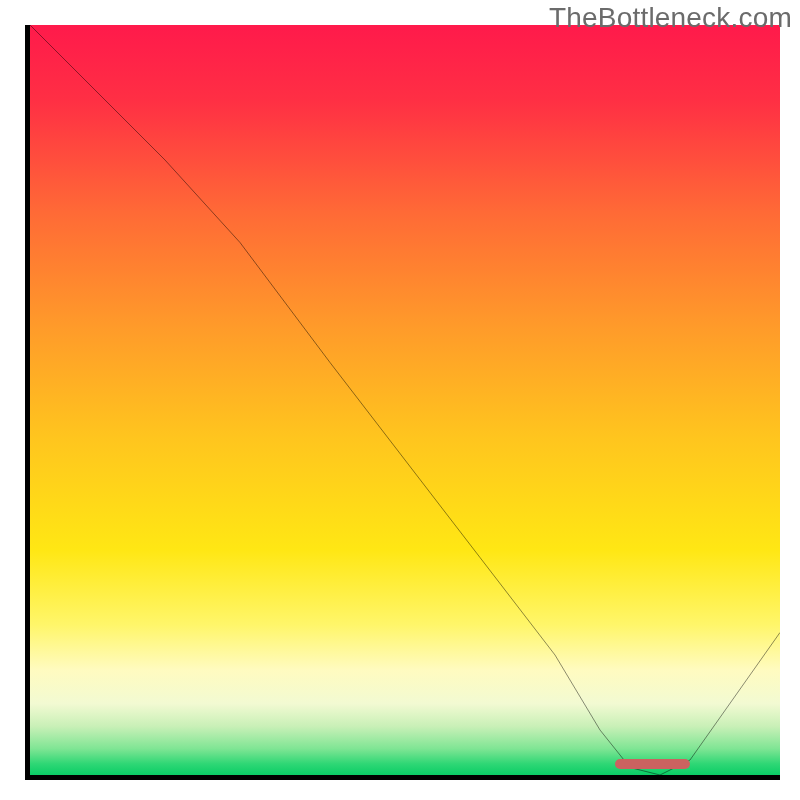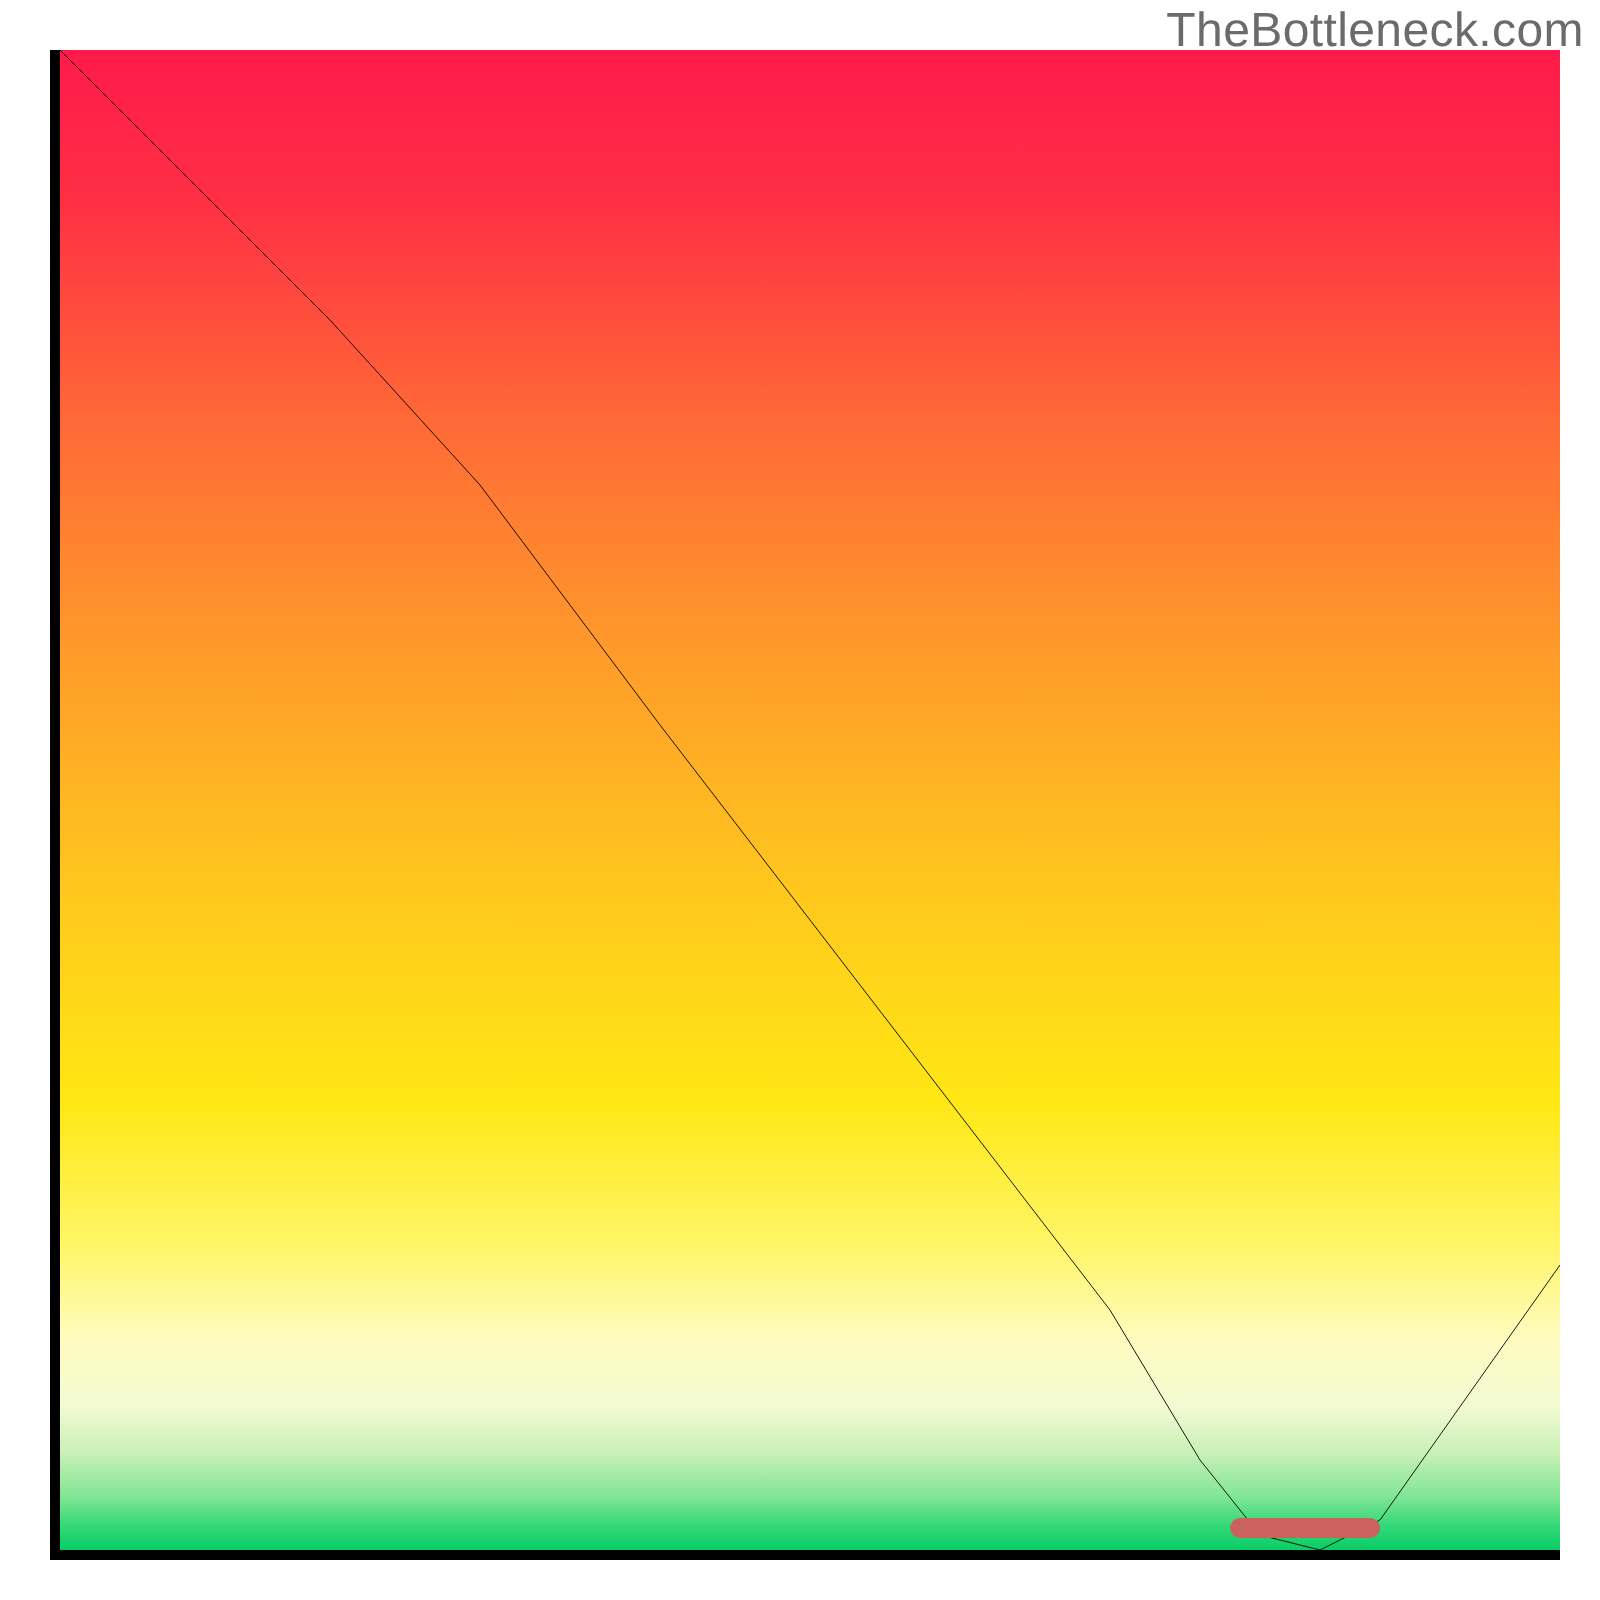--- a/index.html
+++ b/index.html
@@ -13,21 +13,21 @@
   }
   .container {
     position: relative;
     width: 800px;
     height: 800px;
   }
   .watermark {
     position: absolute;
     top: 2px;
     right: 8px;
-    font-size: 24px;
+    font-size: 28px;
     color: #6b6b6b;
     font-weight: 500;
     letter-spacing: 0.2px;
     z-index: 50;
   }
   .axes-frame {
     position: absolute;
     left: 25px;
     top: 25px;
     width: 755px;

